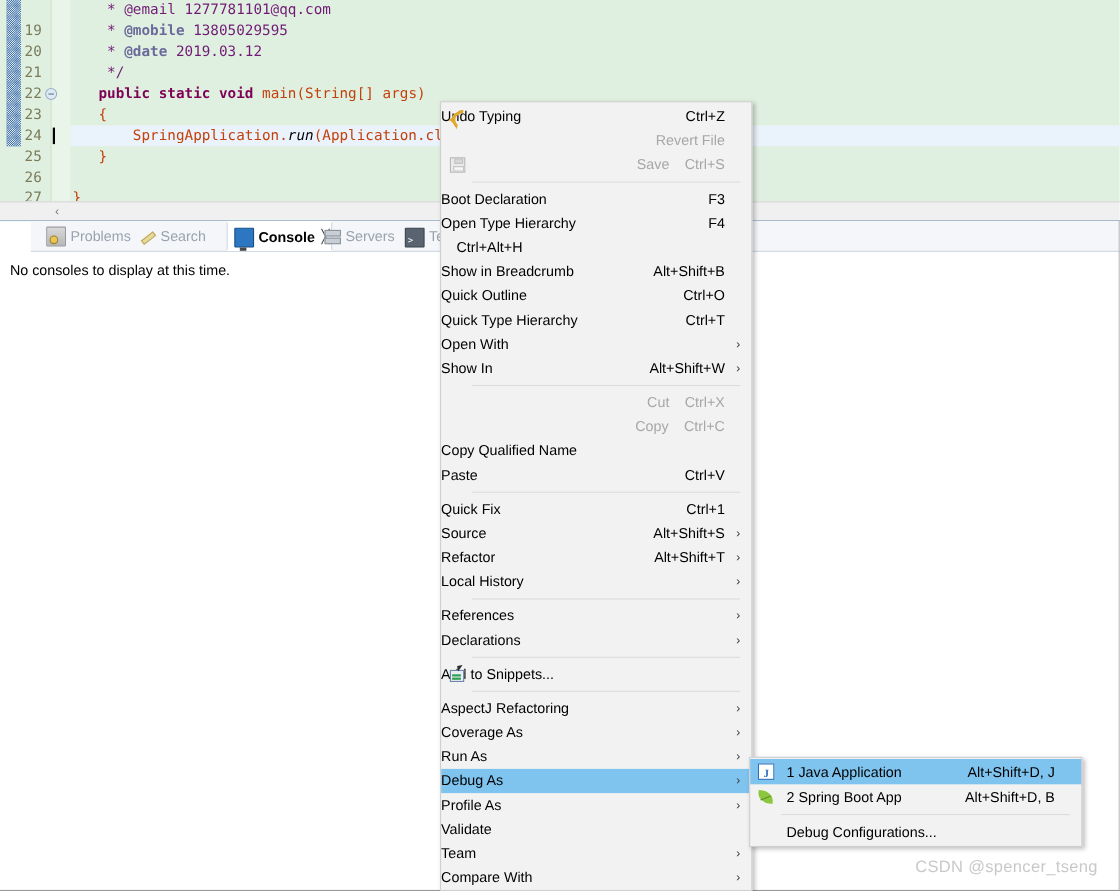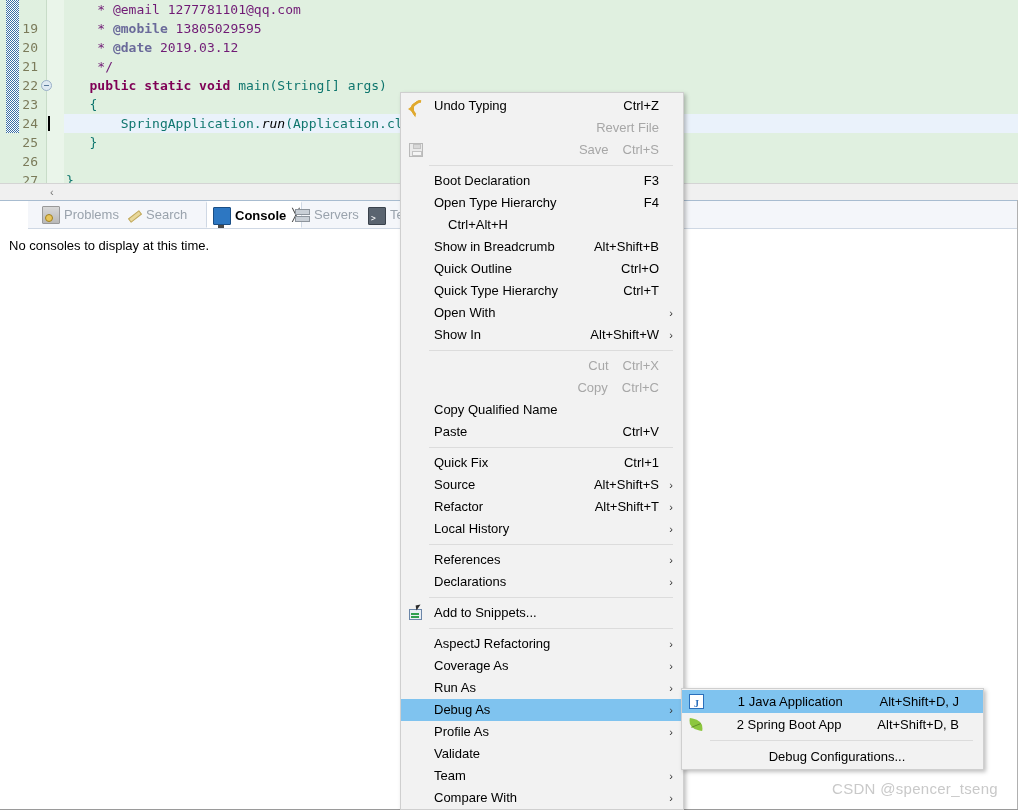--- a/index.html
+++ b/index.html
@@ -98,21 +98,21 @@
   .cur-line-bg {
     position: absolute;
     left: 64px;
     width: 954px;
     height: 19px;
     background: #eaf2fb;
   }
   .kw   { color: #7f0055; font-weight: bold; }
   .cmt  { color: #701a75; }
   .tag  { color: #6a6a9a; font-weight: bold; }
-  .plain{ color: #0f766e; }
+  .plain{ color: #c2410c; }
   .ital { font-style: italic; }
   .caret {
     position: absolute;
     left: 48px; top: 2px;
     width: 2px; height: 15px;
     background: #000;
   }
   #hscroll-row {
     position: absolute;
     left: 0; top: 183px;
@@ -235,21 +235,20 @@
     z-index: 50;
     overflow: hidden;
     height: 718px;
   }
   .mi {
     position: relative;
     height: 22px;
     line-height: 22px;
     display: flex;
     align-items: center;
-    padding-left: 33px;
     padding-right: 10px;
     font-size: 13px;
     color: #000;
     box-sizing: border-box;
     white-space: nowrap;
   }
   .mi.disabled { color: #a7a7a7; text-align: right; }
   .mi.selected { background: #7fc3ef; }
   .mi .label { flex: 1 1 auto; }
   .mi .accel {
@@ -328,21 +327,20 @@
   #submenu {
     position: absolute;
     left: 681px; top: 688px;
     width: 303px;
     background: #f2f2f2;
     border: 1px solid #cfcfcf;
     box-shadow: 2px 2px 4px rgba(0,0,0,0.25);
     padding: 1px 0;
     box-sizing: border-box;
     z-index: 60;
-    text-align: center;
   }
   #submenu .mi { padding-left: 33px; height: 23px; line-height: 23px; }
   .ic-java {
     position:absolute; left:7px; top:4px; width:15px; height:15px;
     background:#ffffff; border:1px solid #2a6fbb; box-sizing:border-box;
   }
   .ic-java:after {
     content:"J"; position:absolute; left:4px; top:-3px;
     font-size:10px; color:#2a6fbb; font-weight:bold;
     font-family:"Liberation Serif", serif;

